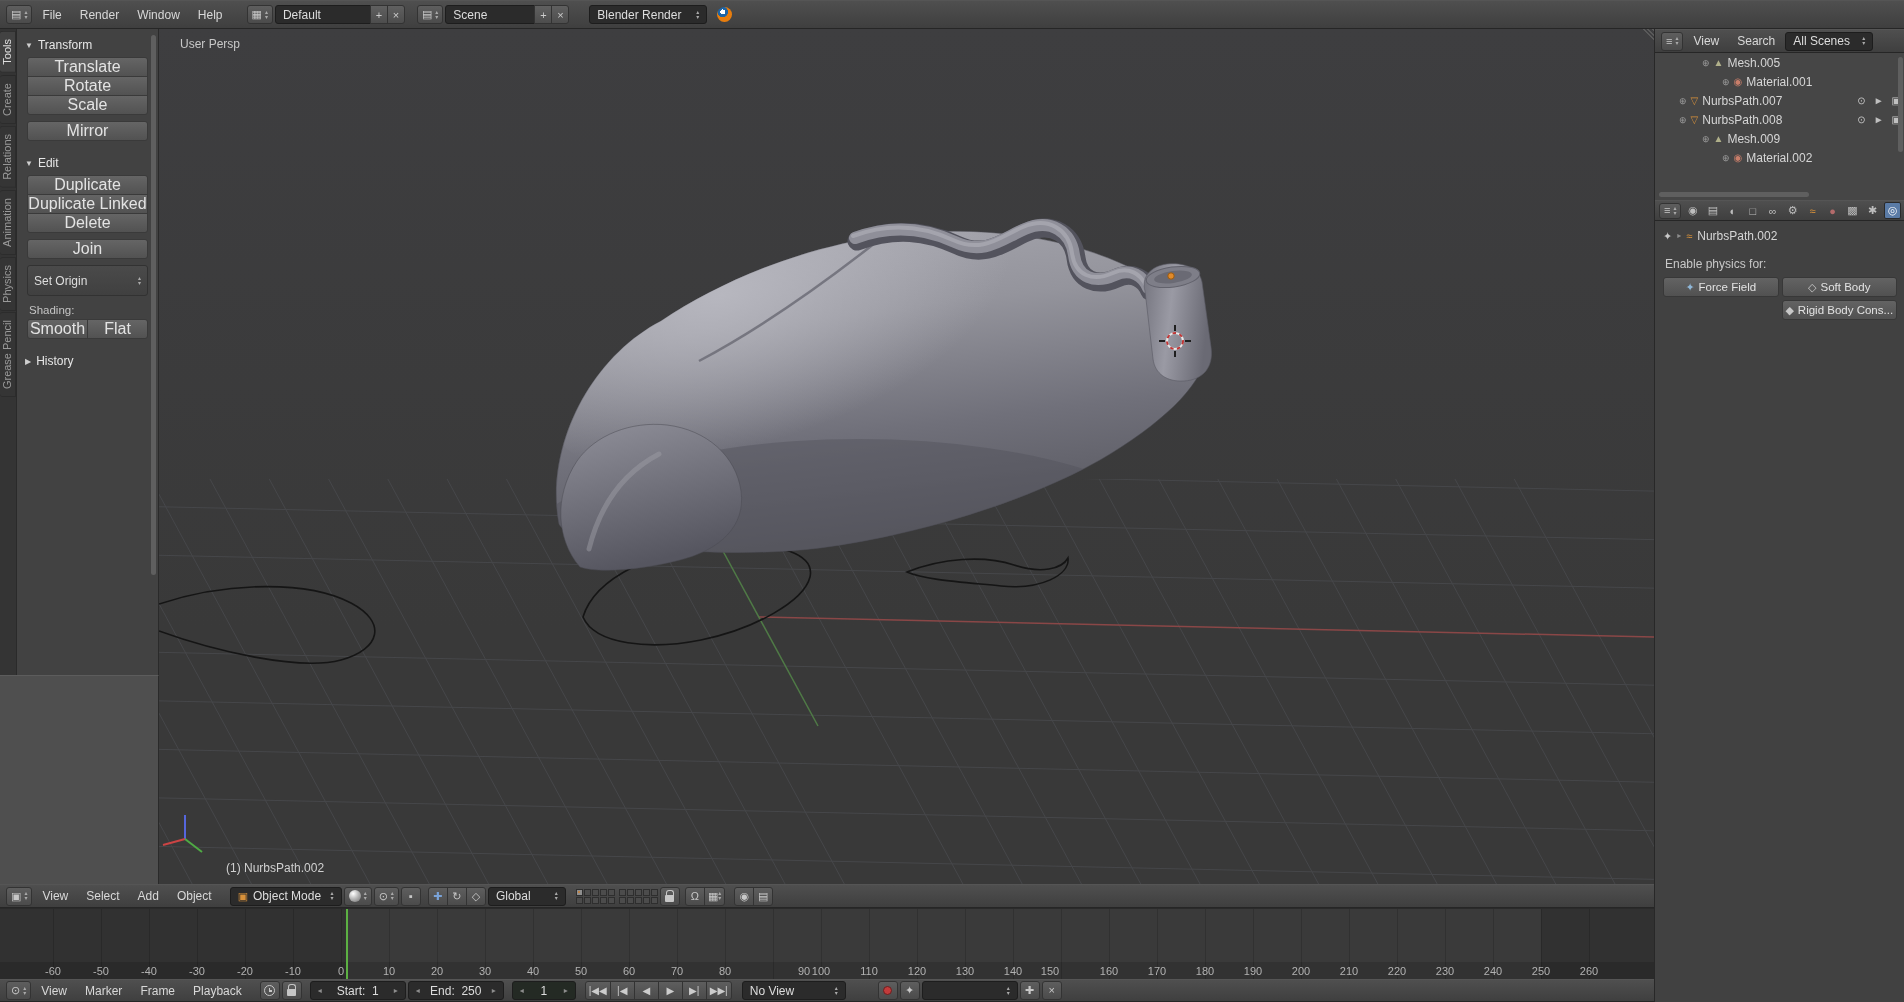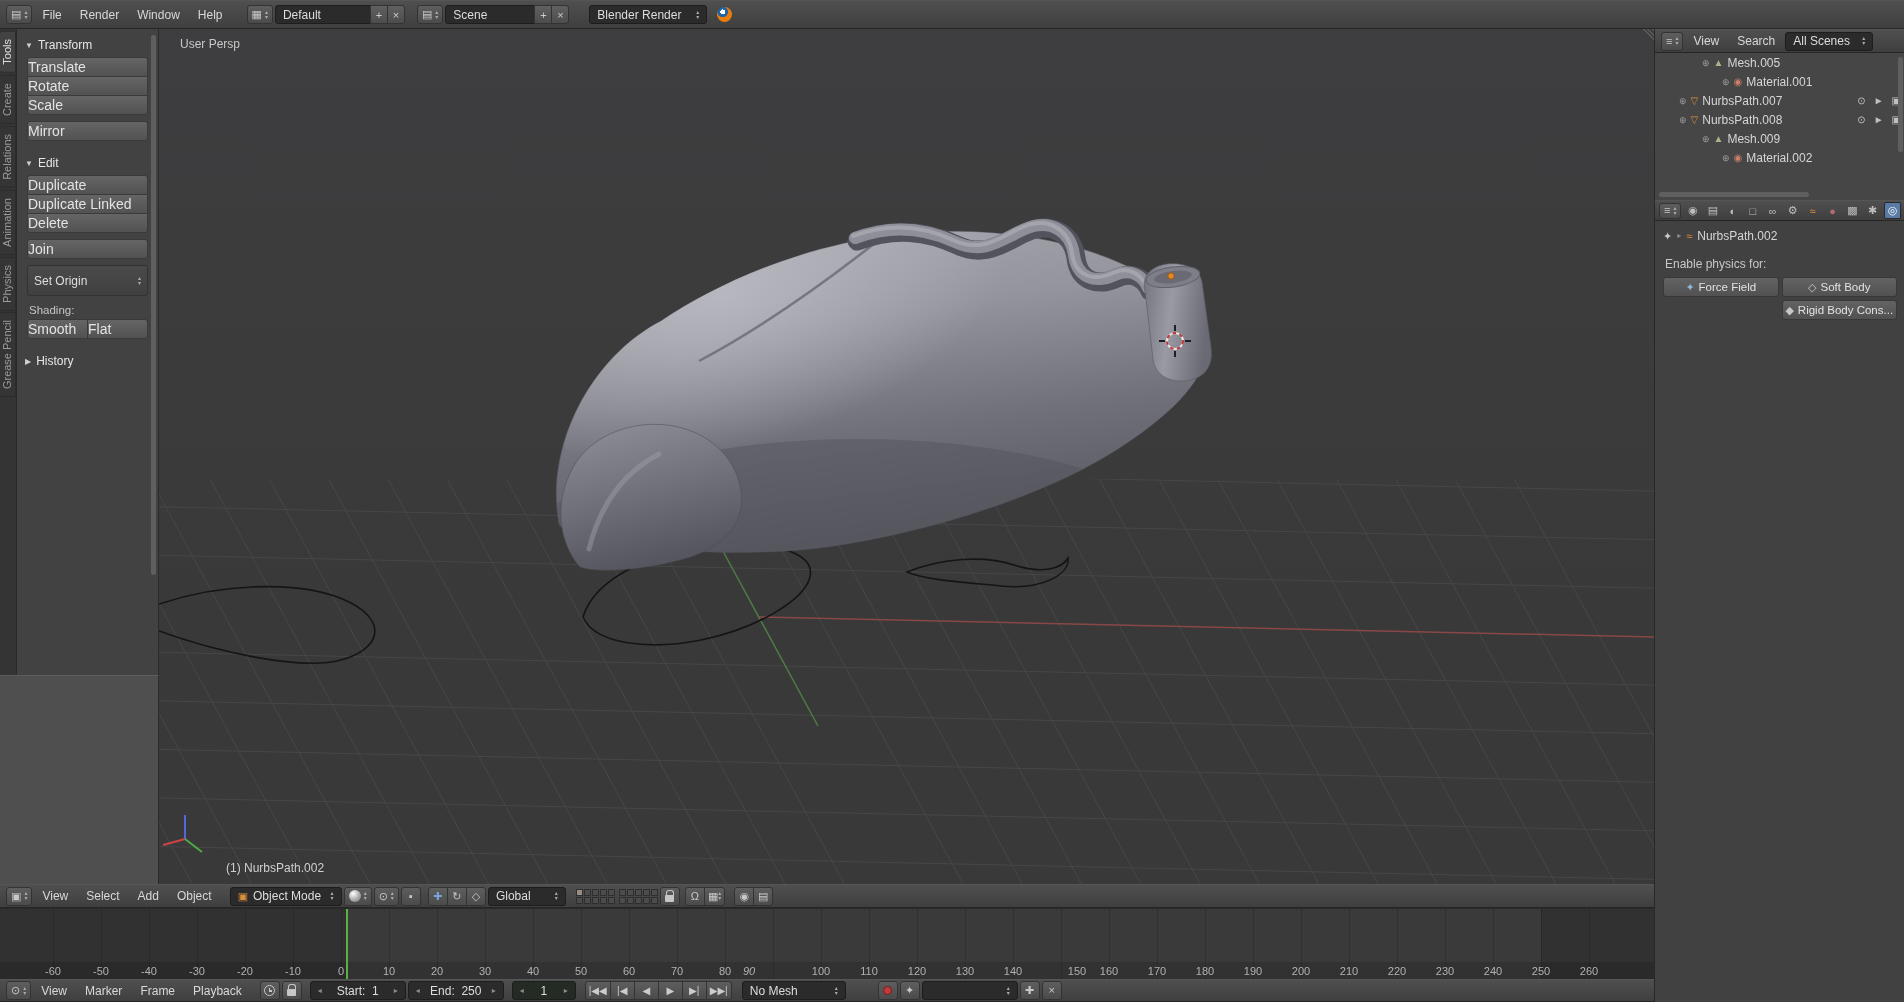--- a/index.html
+++ b/index.html
@@ -31,21 +31,21 @@
 .clockI:after{content:'';position:absolute;left:3.5px;top:4px;width:3.5px;height:1.5px;background:#c8c8c8}
 .lockI{width:9px;height:7px;background:#c6c6c6;border-radius:1px;position:relative;margin-top:4px}
 .lockI:before{content:'';position:absolute;top:-5px;left:1px;width:6px;height:5px;border:1.5px solid #c6c6c6;border-bottom:none;border-radius:3px 3px 0 0}
 
 #tabstrip{left:0;top:0;width:17px;height:646px;background:#343434;border-right:1px solid #2a2a2a;display:flex;flex-direction:column;align-items:center;padding-top:2px;gap:2px}
 .vtab{writing-mode:vertical-rl;transform:rotate(180deg);font-size:11px;color:#9a9a9a;background:#353535;border:1px solid #2c2c2c;border-right:none;border-radius:0 3px 3px 0;padding:7px 1px;width:16px;text-align:center}
 .vtab.active{background:#424242;color:#e0e0e0}
 #toolshelf{left:17px;top:0;width:142px;height:646px;background:#424242;border-right:1px solid #2a2a2a;padding-top:4px}
 .phead{display:flex;align-items:center;gap:5px;color:#e6e6e6;padding:5px 8px;font-size:12px}
 .phead .tri{font-size:8px;color:#cfcfcf}
-.tbtn{display:block;margin:0 10px;height:20px;line-height:18px;text-align:left;background:linear-gradient(#656565,#525252);border:1px solid #3a3a3a;border-radius:3px;color:#e3e3e3;font-size:14px;overflow:hidden;white-space:nowrap}
+.tbtn{display:block;margin:0 10px;height:20px;line-height:18px;text-align:center;background:linear-gradient(#656565,#525252);border:1px solid #3a3a3a;border-radius:3px;color:#e3e3e3;font-size:16px;overflow:hidden;white-space:nowrap}
 .vgroup .tbtn{border-radius:0;margin-top:-1px}
 .vgroup .tbtn:first-child{border-radius:3px 3px 0 0;margin-top:0}
 .vgroup .tbtn:last-child{border-radius:0 0 3px 3px}
 .gap6{height:6px}.gap10{height:10px}
 .mbtn{display:flex;align-items:center;justify-content:space-between;margin:0 10px;height:31px;background:linear-gradient(#4a4a4a,#404040);border:1px solid #323232;border-radius:3px;color:#dedede;padding:0 6px}
 .slabel{color:#c4c4c4;margin:8px 12px 3px;font-size:11.5px}
 .hrow{display:flex;margin:0 10px}
 .hrow .tbtn{flex:1;margin:0}
 .hrow .tbtn:first-child{border-radius:3px 0 0 3px}
 .hrow .tbtn:last-child{border-radius:0 3px 3px 0;margin-left:-1px}
@@ -465,33 +465,33 @@
         <div class="tick-label" style="left: 513px;">40</div>
         <div class="tick-line" style="left: 581px;"></div>
         <div class="tick-label" style="left: 561px;">50</div>
         <div class="tick-line" style="left: 629px;"></div>
         <div class="tick-label" style="left: 609px;">60</div>
         <div class="tick-line" style="left: 677px;"></div>
         <div class="tick-label" style="left: 657px;">70</div>
         <div class="tick-line" style="left: 725px;"></div>
         <div class="tick-label" style="left: 705px;">80</div>
         <div class="tick-line" style="left: 773px;"></div>
-        <div class="tick-label" style="left: 729px; font-style: italic;">90</div>
+        <div class="tick-label" style="left: 784px;">90</div>
         <div class="tick-line" style="left: 821px;"></div>
         <div class="tick-label" style="left: 801px;">100</div>
         <div class="tick-line" style="left: 869px;"></div>
         <div class="tick-label" style="left: 849px;">110</div>
         <div class="tick-line" style="left: 917px;"></div>
         <div class="tick-label" style="left: 897px;">120</div>
         <div class="tick-line" style="left: 965px;"></div>
         <div class="tick-label" style="left: 945px;">130</div>
         <div class="tick-line" style="left: 1013px;"></div>
         <div class="tick-label" style="left: 993px;">140</div>
         <div class="tick-line" style="left: 1061px;"></div>
-        <div class="tick-label" style="left: 1057px;">150</div>
+        <div class="tick-label" style="left: 1030px;">150</div>
         <div class="tick-line" style="left: 1109px;"></div>
         <div class="tick-label" style="left: 1089px;">160</div>
         <div class="tick-line" style="left: 1157px;"></div>
         <div class="tick-label" style="left: 1137px;">170</div>
         <div class="tick-line" style="left: 1205px;"></div>
         <div class="tick-label" style="left: 1185px;">180</div>
         <div class="tick-line" style="left: 1253px;"></div>
         <div class="tick-label" style="left: 1233px;">190</div>
         <div class="tick-line" style="left: 1301px;"></div>
         <div class="tick-label" style="left: 1281px;">200</div>
@@ -546,21 +546,21 @@
     </div>
     <div class="grp" style="margin-left:8px">
       <div class="ibtn" style="min-width:25px">|◀◀</div>
       <div class="ibtn" style="min-width:25px">|◀</div>
       <div class="ibtn" style="min-width:25px">◀</div>
       <div class="ibtn" style="min-width:25px">▶</div>
       <div class="ibtn" style="min-width:25px">▶|</div>
       <div class="ibtn" style="min-width:25px">▶▶|</div>
     </div>
     <div class="field" style="width:104px;margin-left:8px;justify-content:space-between">
-      <span>No Mesh</span>
+      <span>No View</span>
       <span class="updn">
           <span>▴</span>
           <span>▾</span>
         </span>
     </div>
     <div class="ibtn" style="margin-left:30px">
         <span class="rec"></span>
       </div>
     <div class="ibtn">
         <span class="ico">✦</span>

